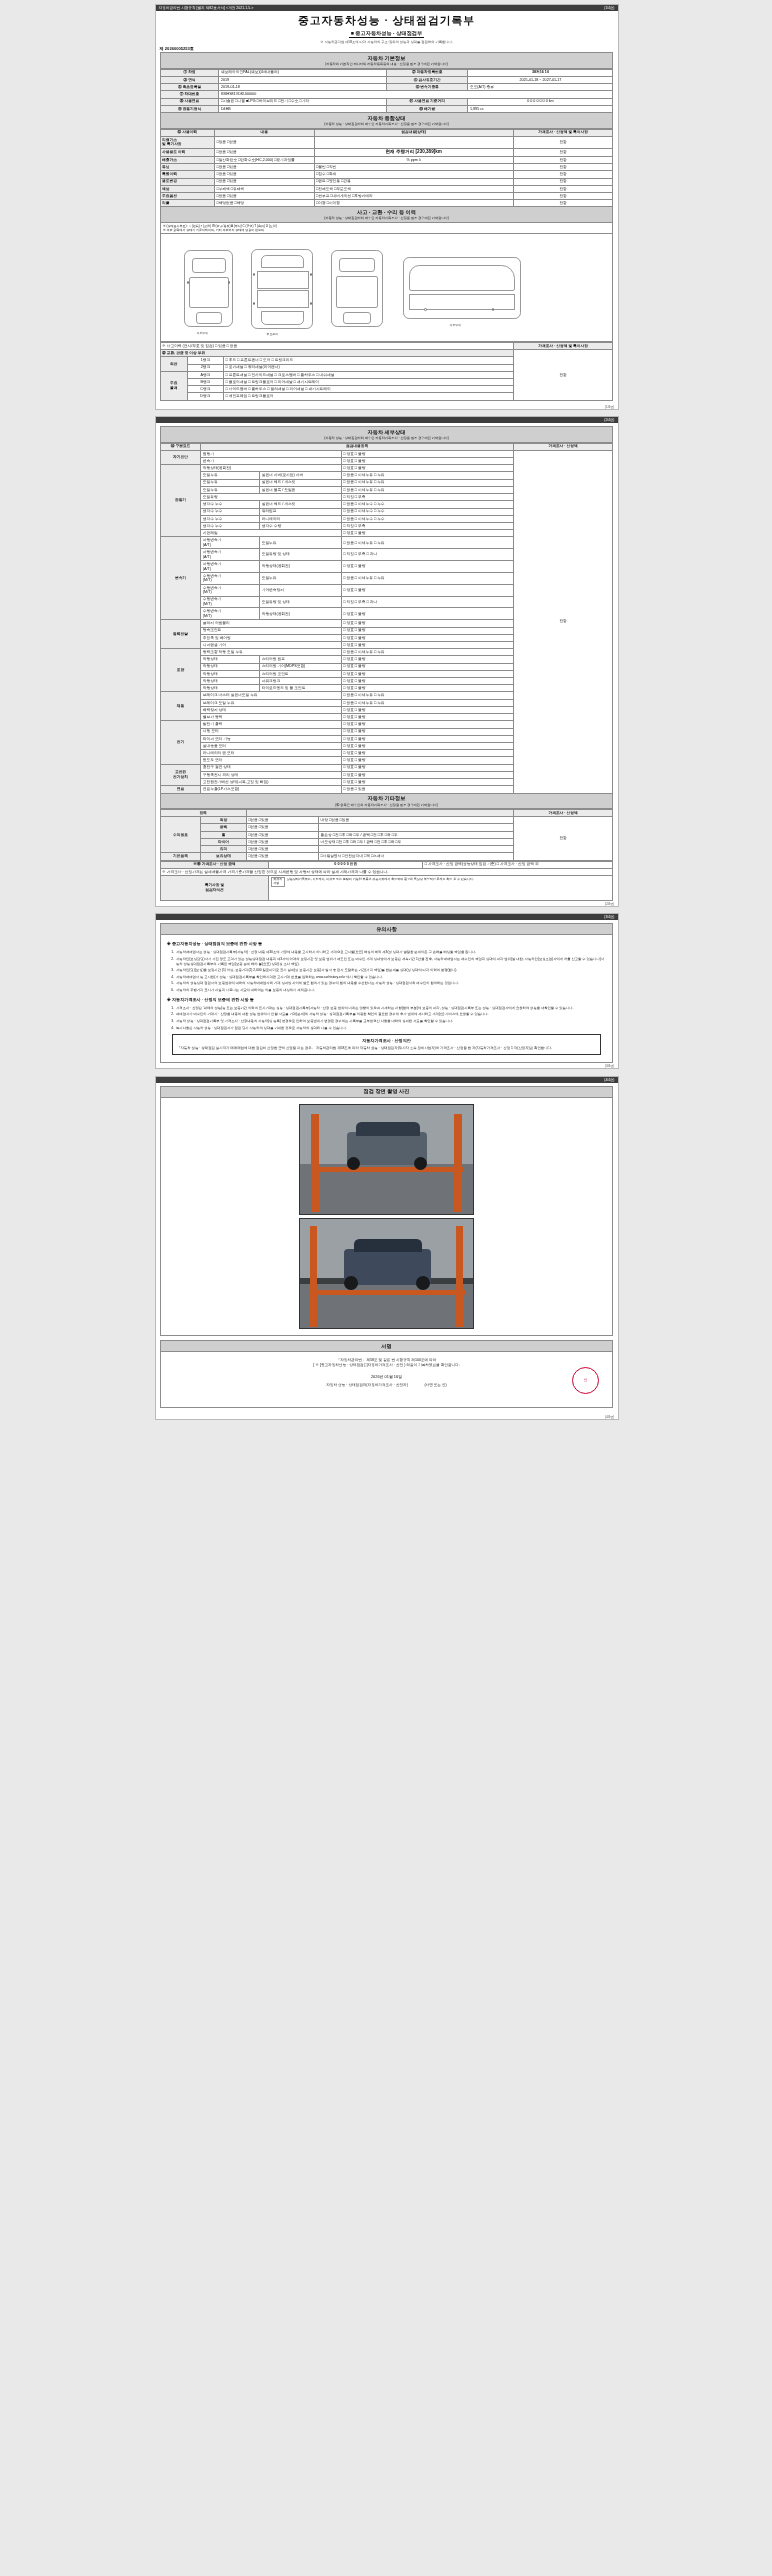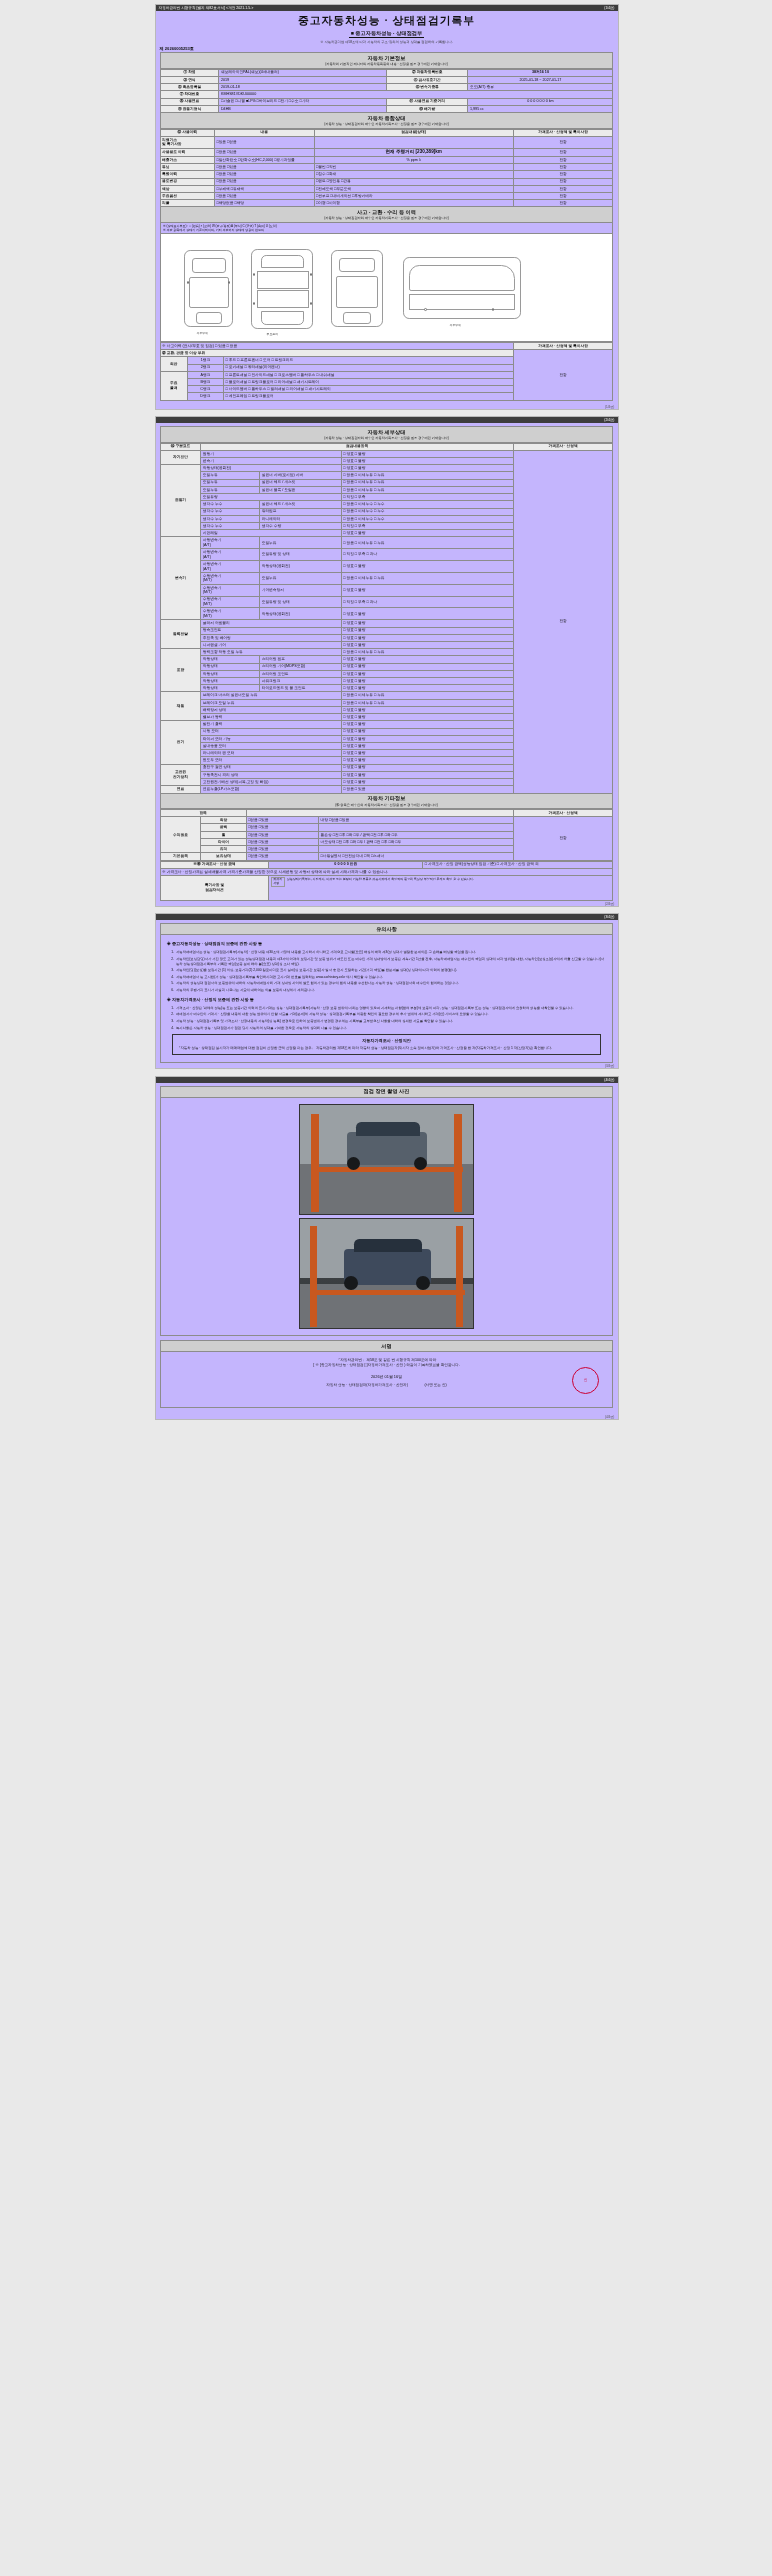--- a/index.html
+++ b/index.html
@@ -4,21 +4,21 @@
 <style>
   * { box-sizing: border-box; }
   html, body { margin:0; padding:0; }
   body {
     width:773px; height:2576px;
     background:#e9e9e9;
     font-family:"Liberation Sans", sans-serif;
     font-size:4.6px; color:#111;
   }
   .page {
-    width:464px; margin:0 auto; background:#c4b5fd;
+    width:464px; margin:0 auto; background:#ffffff;
     position:relative;
     border:0.5px solid #b9b9b9;
   }
   .sheet { padding:0 0 3.1px 0; }
   .pagewrap { padding-top:4.1px; }
   .gap { height:6.2px; }
 
   
   .topbar {
     background:#3d3d3d; color:#fff; font-size:3.6px;

